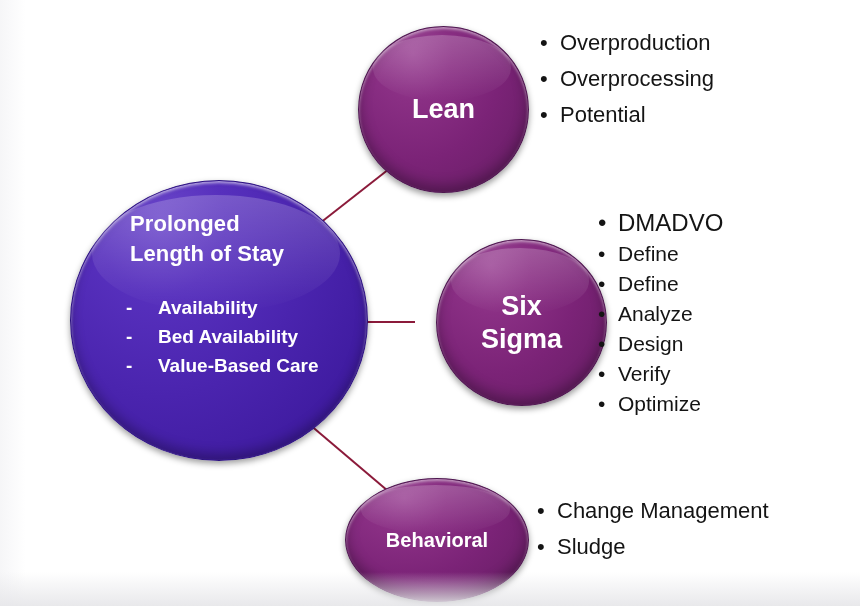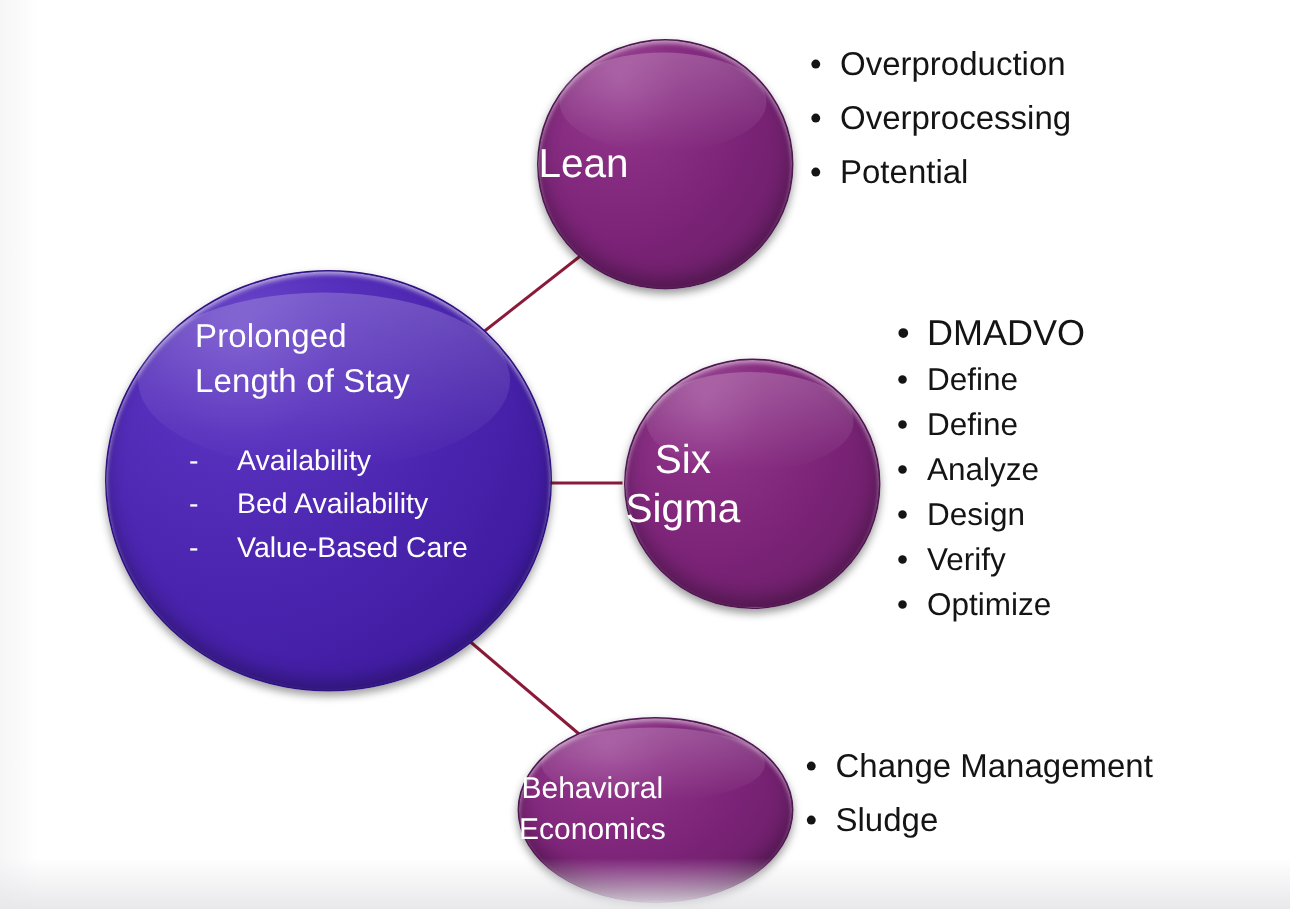--- a/index.html
+++ b/index.html
@@ -43,22 +43,24 @@
     z-index: 2;
   }
 
   
   .node {
     position: absolute;
     z-index: 5;
     box-sizing: border-box;
     display: flex;
     align-items: center;
+    justify-content: center;
     text-align: center;
     color: #ffffff;
+    font-weight: bold;
   }
 
   .node-main {
     left: 70px;
     top: 180px;
     width: 298px;
     height: 281px;
     border-radius: 50%;
     background:
       radial-gradient(ellipse at 30% 14%, #6a46c9 0%, #5730bd 22%, #4a24ae 52%, #3f1ba0 80%, #36178f 100%);
@@ -131,21 +133,21 @@
     left: 8%;
     top: 5%;
     width: 82%;
     height: 40%;
     border-radius: 50%;
     background: linear-gradient(to bottom, rgba(255,255,255,0.20), rgba(255,255,255,0));
     pointer-events: none;
   }
 
   #node-lean { left: 358px; top: 26px; }
-  #node-six  { left: 416px; top: 239px; }
+  #node-six  { left: 436px; top: 239px; }
 
   #node-behavioral {
     left: 345px;
     top: 478px;
     width: 184px;
     height: 124px;
     border-radius: 50%;
     background:
       radial-gradient(ellipse at 32% 16%, #9b4595 0%, #8a2f84 24%, #7b2377 55%, #6d1f6a 82%, #5f1a5c 100%);
     box-shadow:
@@ -308,21 +310,20 @@
     </li>
     <li>
       <span class="dot">•</span>
       <span>Optimize</span>
     </li>
   </ul>
 
   <div id="node-behavioral" class="node">
     <div>
       <div>Behavioral</div>
-      <div>Economics</div>
     </div>
   </div>
 
   <ul id="bullets-behavioral" class="bullets">
     <li>
       <span class="dot">•</span>
       <span>Change Management</span>
     </li>
     <li>
       <span class="dot">•</span>

